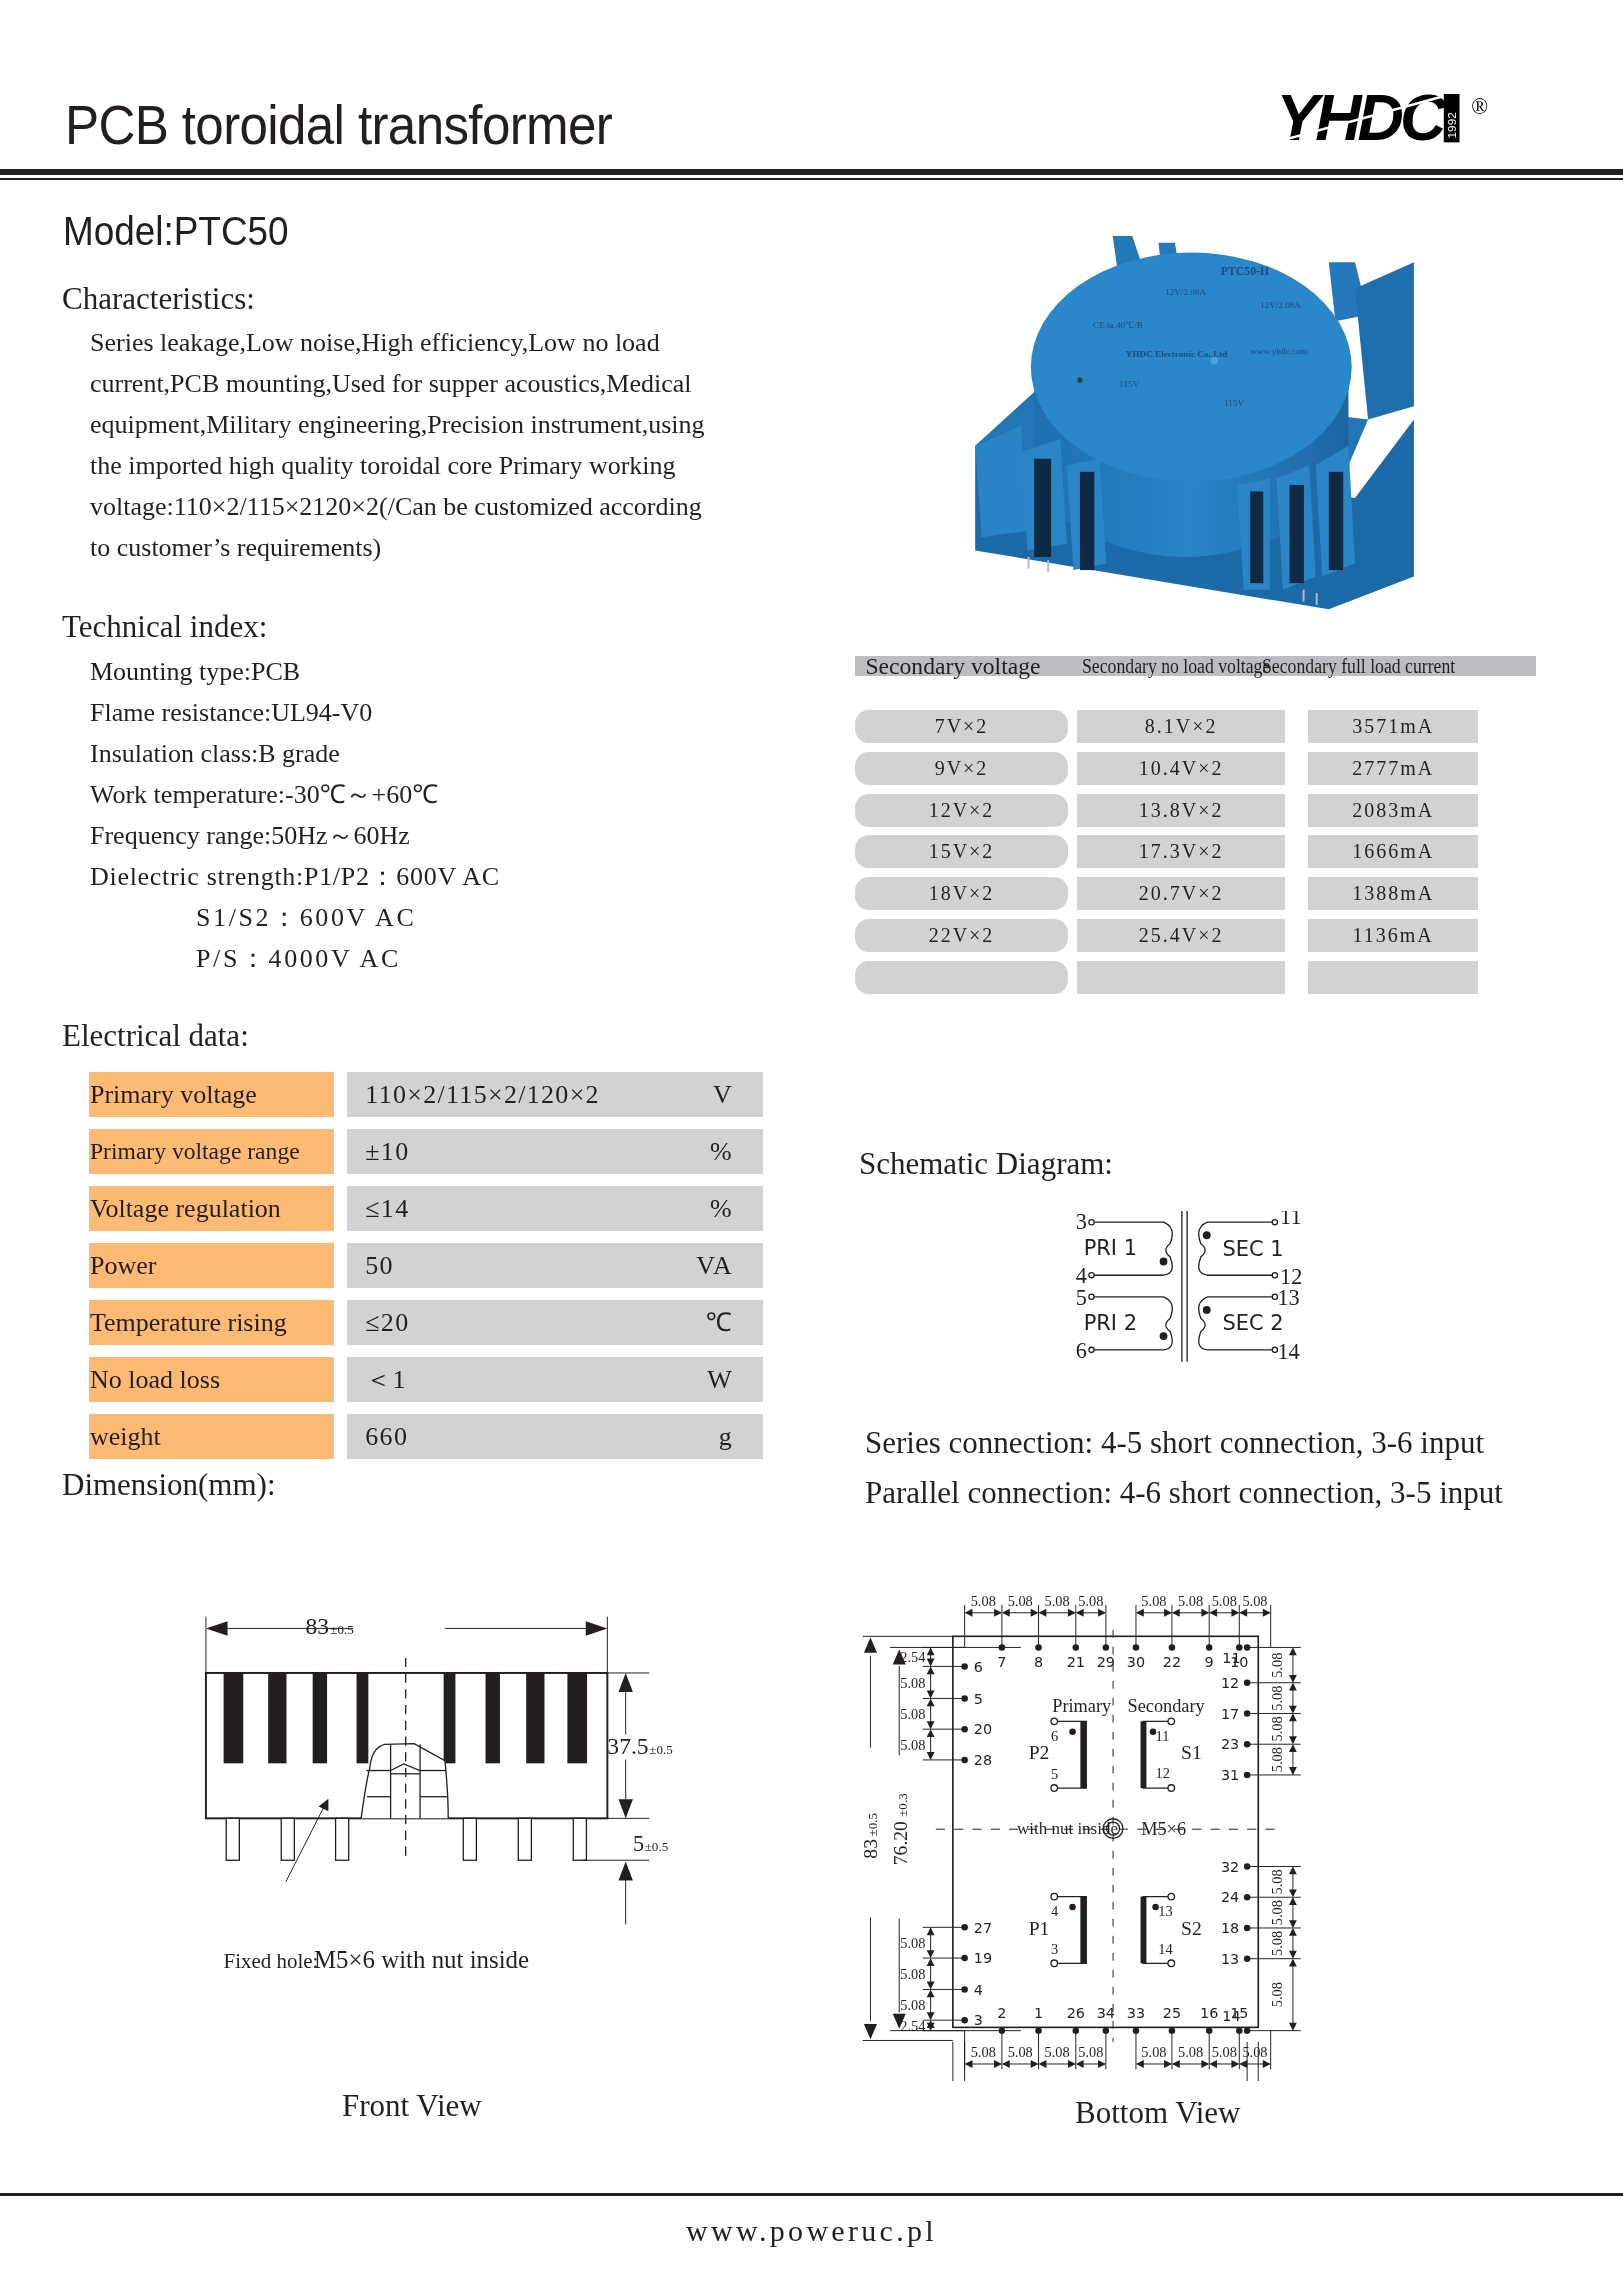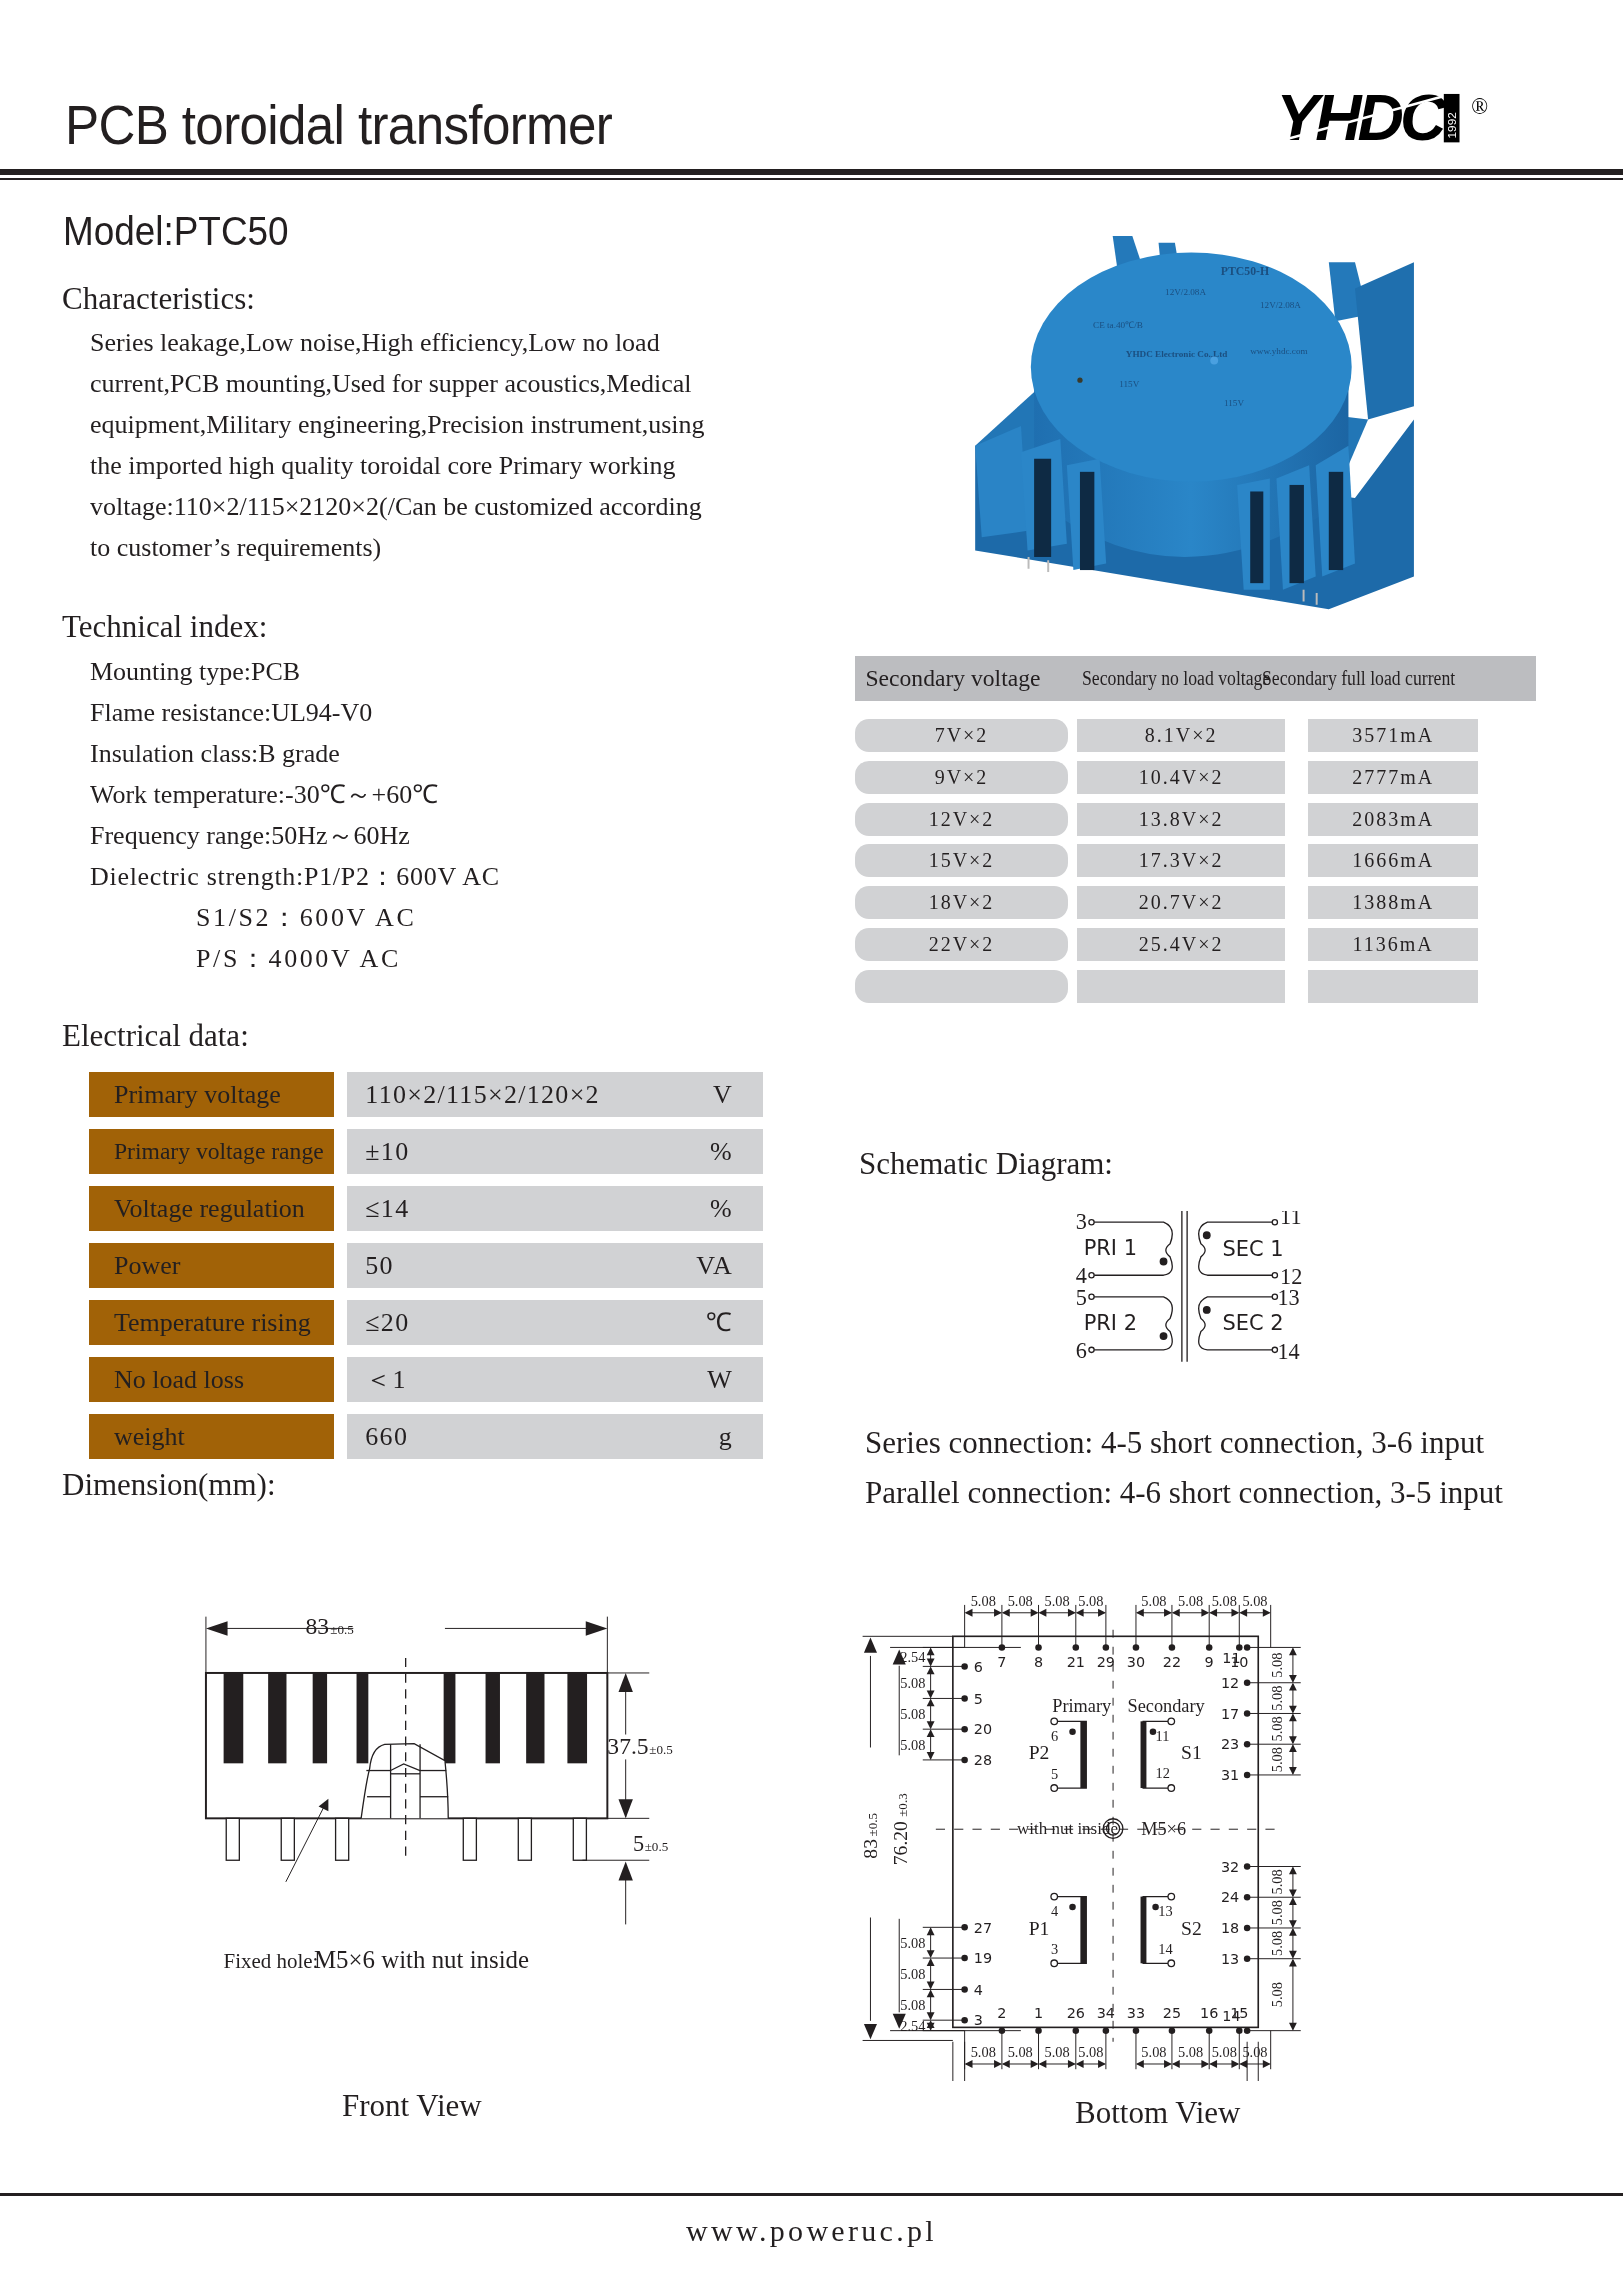--- a/index.html
+++ b/index.html
@@ -10,27 +10,27 @@
   #doc-title{left:65px;top:98px;font-size:55px;letter-spacing:-0.7px;line-height:1;font-family:"Liberation Sans",sans-serif;transform:scaleX(0.93);transform-origin:left;}
   #logo{left:1275px;top:86px;width:229px;height:63px;}
   .rule-top-1{left:0;top:169px;width:1623px;height:5.9px;background:#231f20;}
   .rule-top-2{left:0;top:178px;width:1623px;height:2px;background:#231f20;}
   #model{left:63px;top:208px;font-size:41px;font-family:"Liberation Sans",sans-serif;transform:scaleX(0.9);transform-origin:left;}
   .h2{font-size:31px;line-height:1;}
   .line{font-size:26px;line-height:41px;white-space:pre;}
   
   .etab{left:89px;top:1072px;width:674px;}
   .erow{display:flex;height:45px;margin-bottom:12px;}
-  .ec1{width:245px;background:#a16207;font-size:26px;line-height:45px;padding-left:25px;box-sizing:border-box;white-space:nowrap;}
+  .ec1{width:245px;background:#fdba74;font-size:26px;line-height:45px;padding-left:1px;box-sizing:border-box;white-space:nowrap;}
   .ec2{margin-left:13px;flex:1;background:#d1d2d4;font-size:26px;line-height:45px;position:relative;letter-spacing:1.3px;}
   .ec2 .v{position:absolute;left:18.3px;text-align:center;}
   .ec2 .u{position:absolute;left:314px;width:72px;text-align:right;}
   
   .stab{left:855px;top:656px;width:681px;}
-  .shead{display:flex;height:45px;background:#bcbdc0;align-items:center;margin-bottom:18px;}
+  .shead{display:flex;height:20px;background:#bcbdc0;align-items:center;margin-bottom:34px;}
   .shead span{display:block;font-size:23.6px;white-space:nowrap;}
   .srow{display:flex;height:33px;margin-bottom:8.8px;}
   .scell{background:#d1d2d4;font-size:20px;line-height:33px;text-align:center;letter-spacing:2px;}
   .sc1{width:213px;border-radius:14px;}
   .sc2{width:208px;margin-left:9.2px;}
   .sc3{width:170px;margin-left:23px;}
   .caption{font-size:31px;}
   svg text{font-family:"Liberation Serif",serif;}
   .svsans{font-family:"DejaVu Sans",sans-serif;}
 </style>

